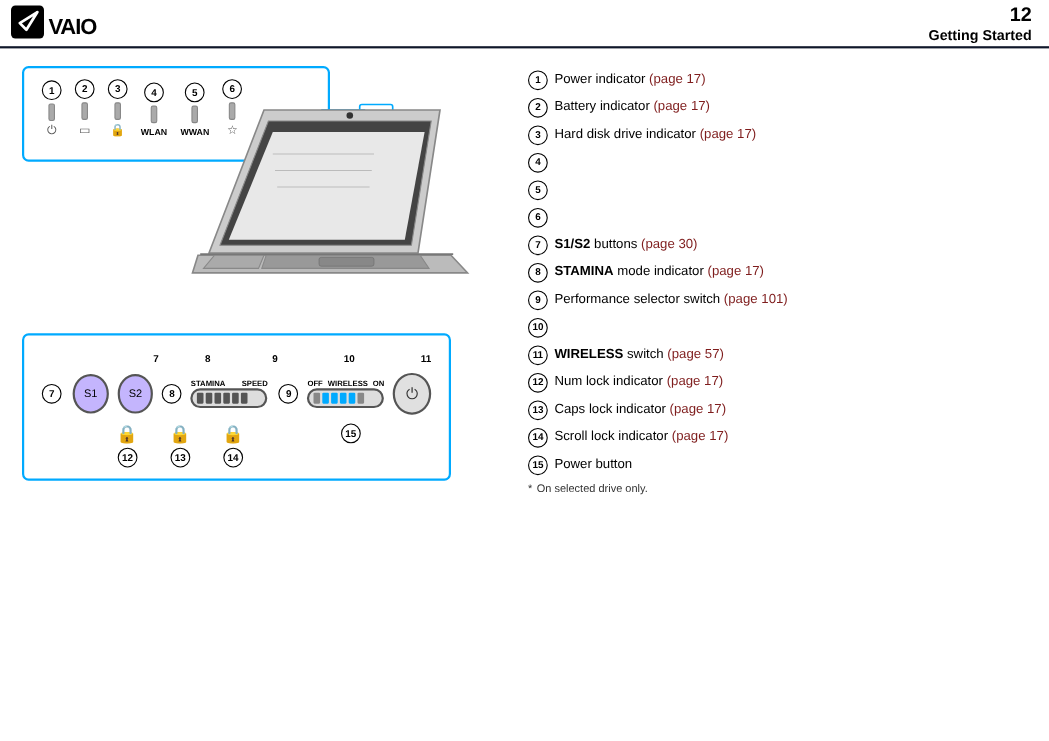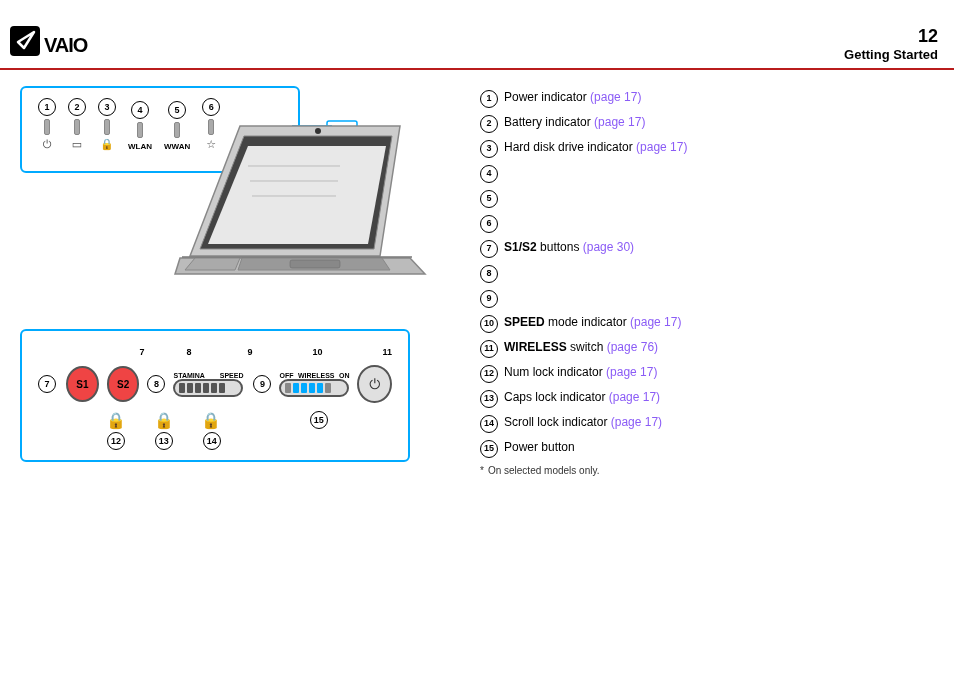--- a/index.html
+++ b/index.html
@@ -10,25 +10,25 @@
       font-family: Arial, Helvetica, sans-serif;
       font-size: 13px;
       color: #000;
       overflow: hidden;
       position: relative;
     }
 
     
     .header {
       display: flex;
-      align-items: flex-end;
+      align-items: center;
       justify-content: space-between;
-      border-bottom: 2px solid #b91c1c;
+      border-bottom: 2px solid #0f172a;
       padding: 6px 16px 6px 10px;
-      height: 70px;
+      height: 44px;
     }
     .header-right {
       text-align: right;
     }
     .page-number {
       font-size: 18px;
       font-weight: bold;
       display: block;
     }
     .section-title {
@@ -125,26 +125,26 @@
       font-size: 9px;
       font-weight: bold;
       background: #fff;
       flex-shrink: 0;
     }
     .s-button {
       width: 36px;
       height: 36px;
       border: 2px solid #555;
       border-radius: 50%;
-      background: #ef4444;
+      background: #c4b5fd;
       display: flex;
       align-items: center;
       justify-content: center;
       font-size: 10px;
-      font-weight: bold;
+      font-weight: normal;
     }
     .mode-switch {
       display: flex;
       flex-direction: column;
       align-items: center;
     }
     .switch-body {
       width: 70px;
       height: 18px;
       border: 2px solid #555;
@@ -226,21 +226,21 @@
       font-weight: bold;
       flex-shrink: 0;
       margin-right: 6px;
       margin-top: 0px;
     }
     .item-text {
       font-size: 12px;
       color: #000;
     }
     .item-text a, .link-text {
-      color: #8b5cf6;
+      color: #7f1d1d;
       text-decoration: none;
     }
     .item-text strong {
       font-weight: bold;
     }
     .footnote {
       font-size: 10px;
       color: #333;
       margin-top: 4px;
       padding-left: 0;
@@ -485,34 +485,35 @@
       <div class="item-num">6</div>
     </div>
 
     <div class="list-item">
       <div class="item-num">7</div>
       <div class="item-text"><strong>S1/S2</strong> buttons <span class="link-text">(page 30)</span></div>
     </div>
 
     <div class="list-item">
       <div class="item-num">8</div>
+      <div class="item-text"><strong>STAMINA</strong> mode indicator <span class="link-text">(page 17)</span></div>
     </div>
 
     <div class="list-item">
       <div class="item-num">9</div>
+      <div class="item-text">Performance selector switch <span class="link-text">(page 101)</span></div>
     </div>
 
     <div class="list-item">
       <div class="item-num">10</div>
-      <div class="item-text"><strong>SPEED</strong> mode indicator <span class="link-text">(page 17)</span></div>
     </div>
 
     <div class="list-item">
       <div class="item-num">11</div>
-      <div class="item-text"><strong>WIRELESS</strong> switch <span class="link-text">(page 76)</span></div>
+      <div class="item-text"><strong>WIRELESS</strong> switch <span class="link-text">(page 57)</span></div>
     </div>
 
     <div class="list-item">
       <div class="item-num">12</div>
       <div class="item-text">Num lock indicator <span class="link-text">(page 17)</span></div>
     </div>
 
     <div class="list-item">
       <div class="item-num">13</div>
       <div class="item-text">Caps lock indicator <span class="link-text">(page 17)</span></div>
@@ -524,19 +525,19 @@
     </div>
 
     <div class="list-item">
       <div class="item-num">15</div>
       <div class="item-text">Power button</div>
     </div>
 
     <div class="footnote">
       <div class="footnote-line">
         <span class="footnote-star">*</span>
-        <span>On selected models only.</span>
+        <span>On selected drive only.</span>
       </div>
     </div>
 
   </div>
 
 </div>
 
 </body></html>

